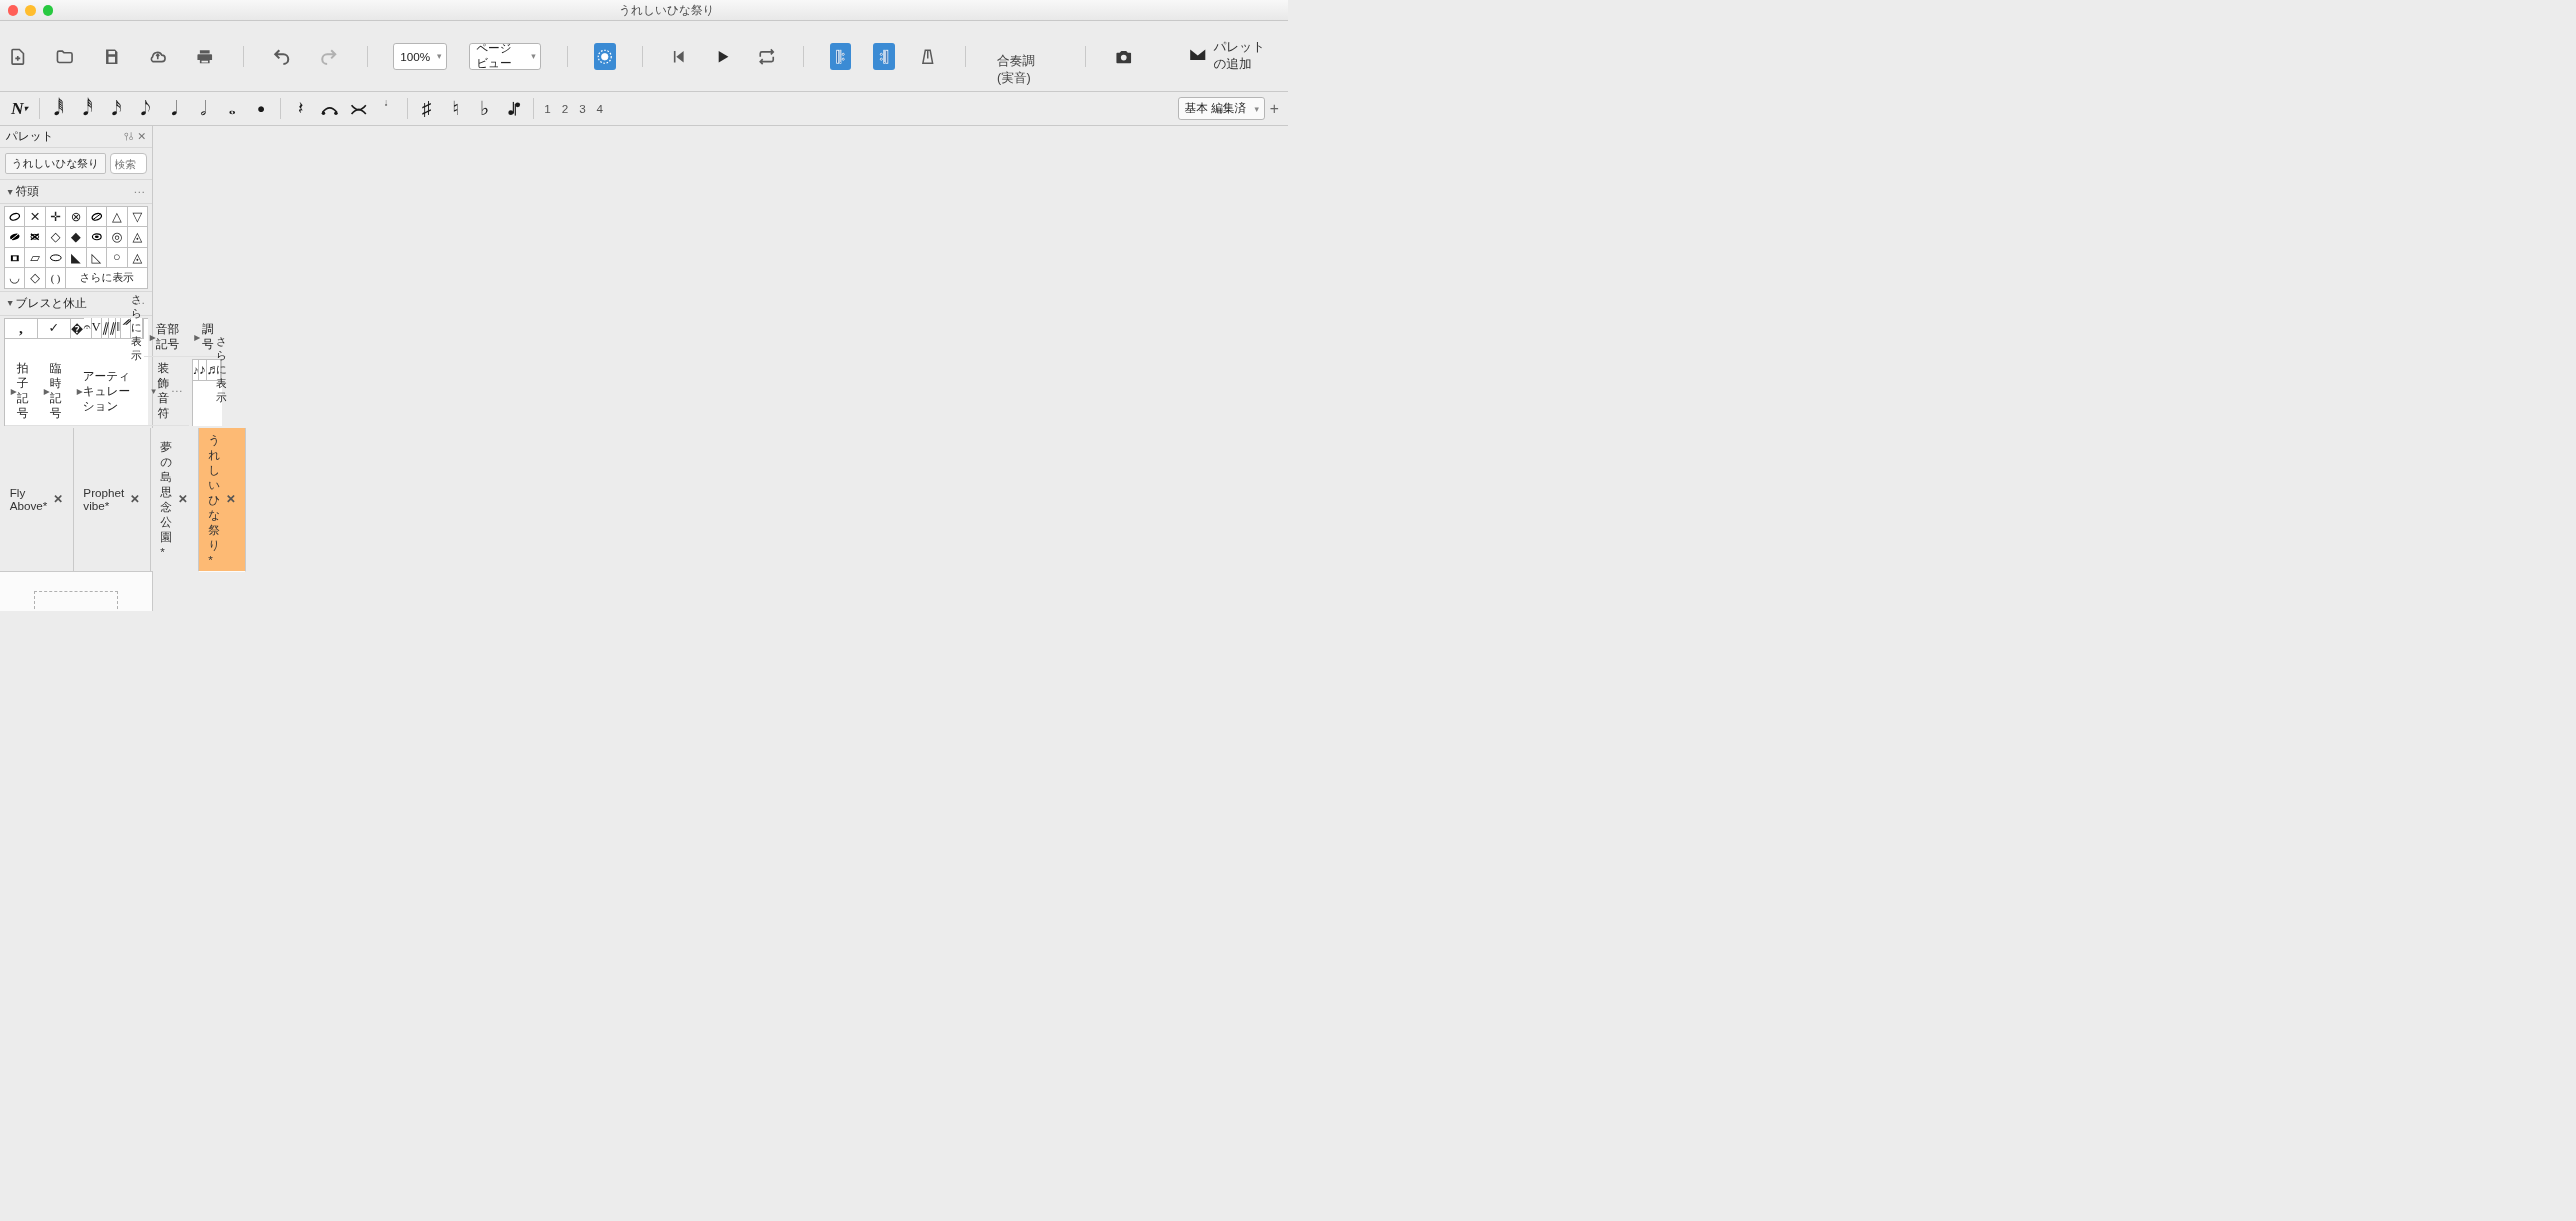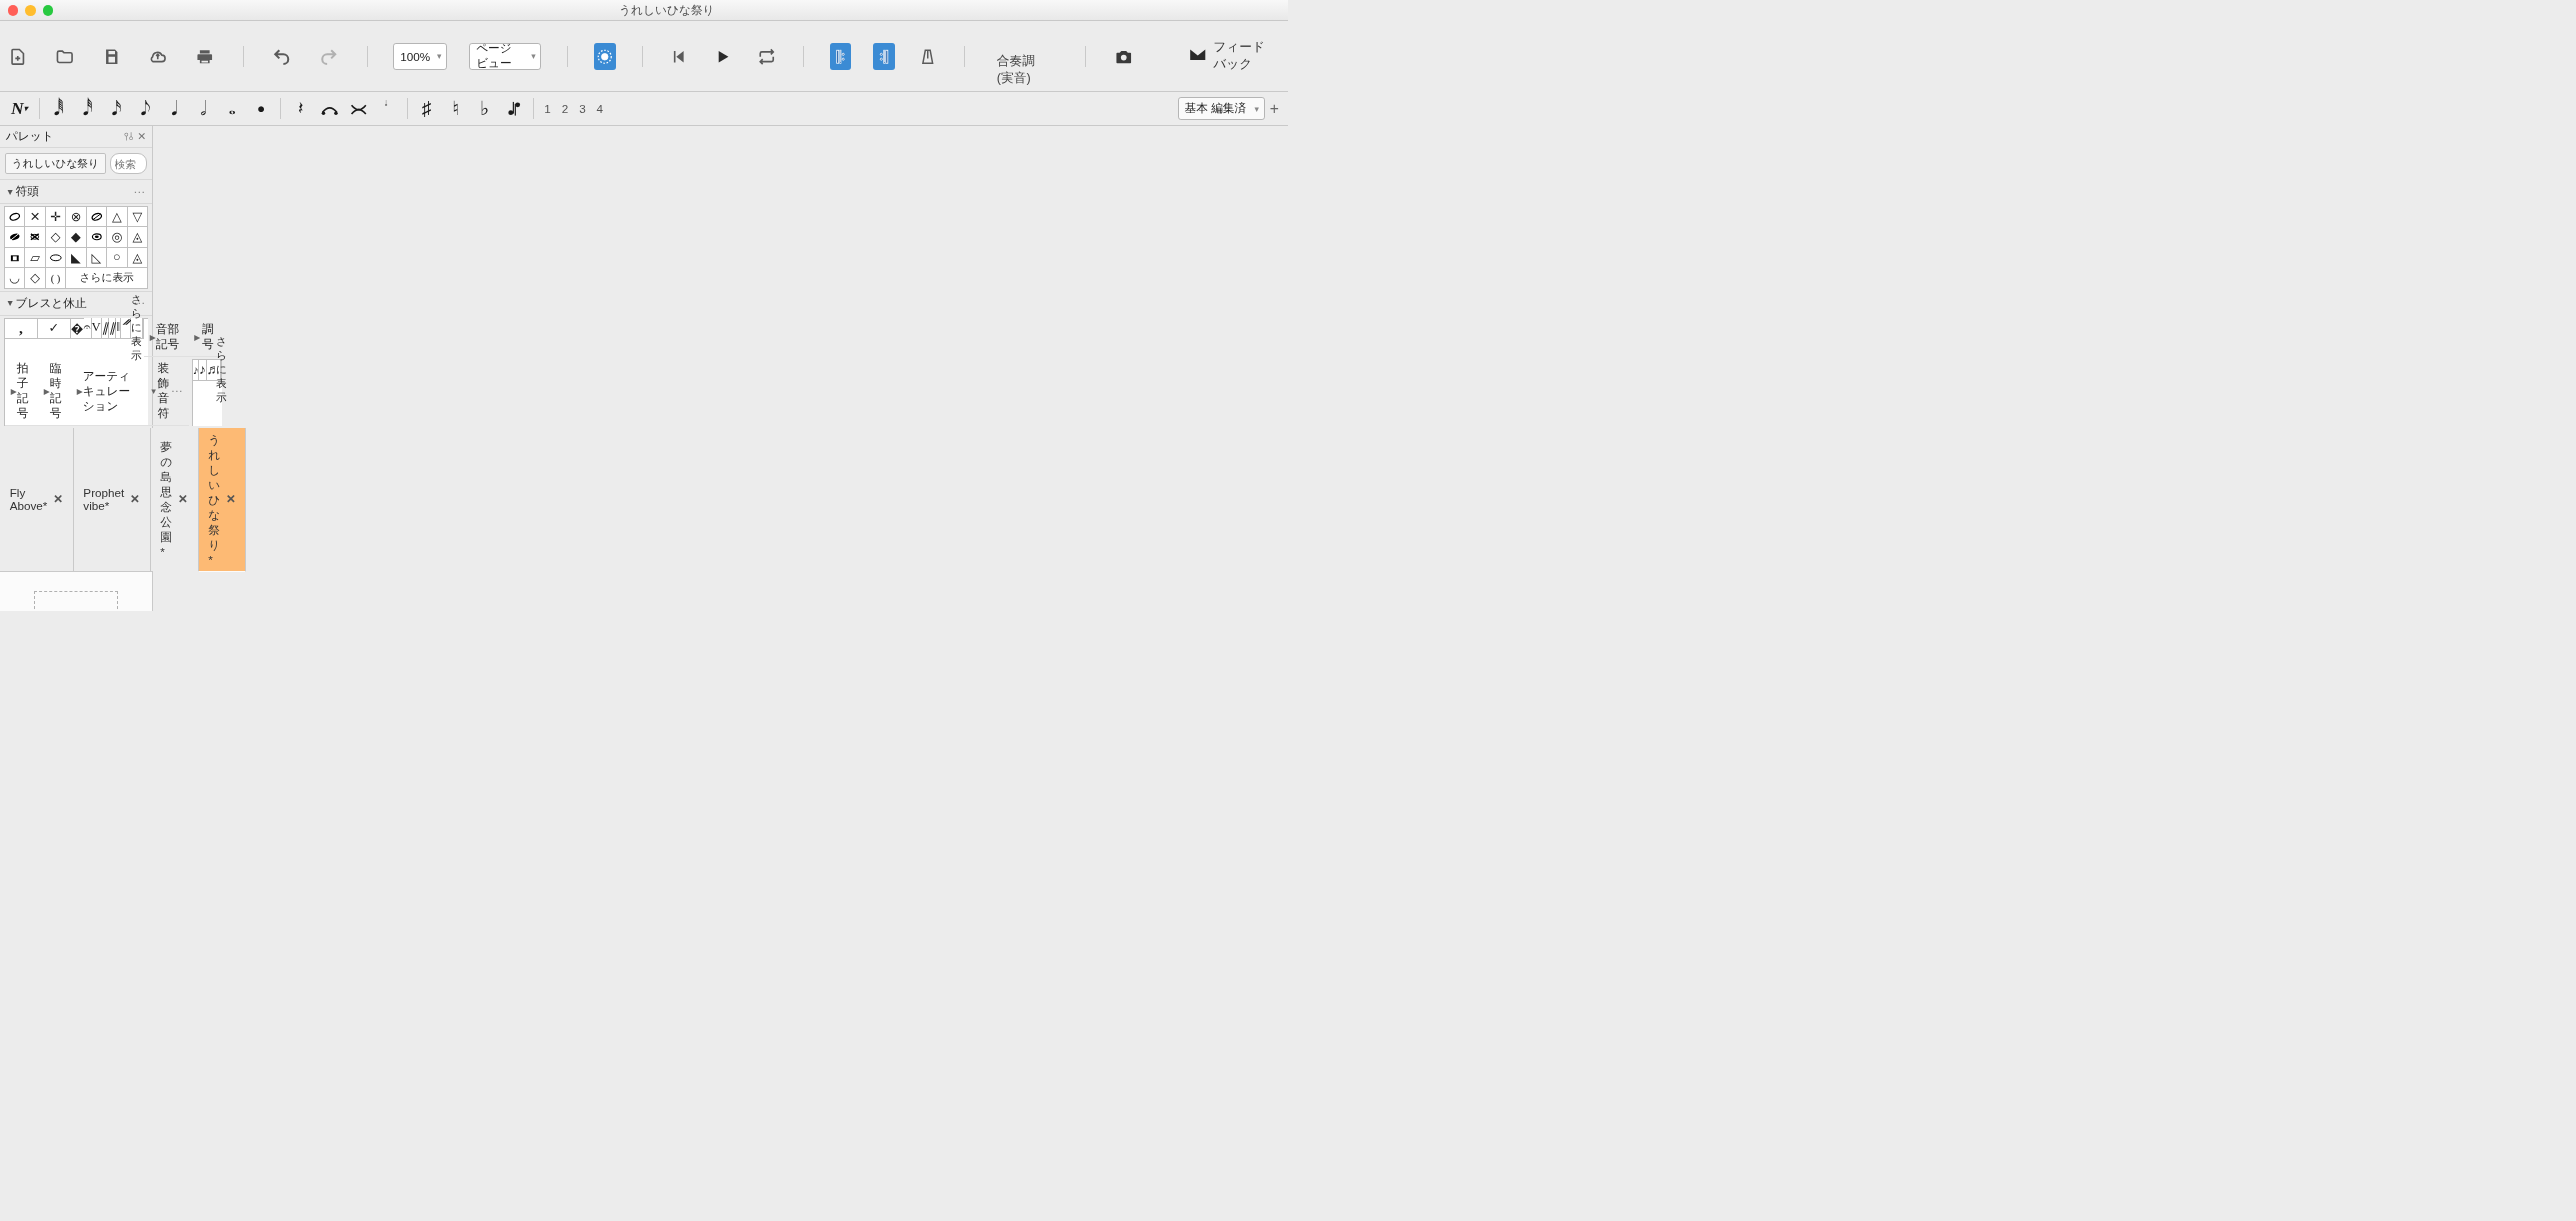--- a/index.html
+++ b/index.html
@@ -35,21 +35,21 @@
 
 
 .main { display: flex; height: calc(100% - 21.4px - 39px - 35px); }
 
 
 .sidebar { width: 153px; background: #ececec; border-right: 1px solid #c9c9c9; display: flex; flex-direction: column; }
 .pal-header { display: flex; align-items: center; padding: 2.9px 5.8px; font-size: 11.7px; border-bottom: 1px solid #d8d8d8; }
 .pal-header .icons { margin-left: auto; display:flex; gap:3.9px; color:#777; cursor:pointer; font-size:10.7px;}
 .pal-controls { display: flex; gap: 3.9px; padding: 4.9px; }
 .pal-btn { flex: 0 0 auto; padding: 2.9px 5.8px; font-size: 10.7px; border: 1px solid #c0c0c0; border-radius: 1.9px; background: #f6f6f6; cursor: pointer; }
-.pal-search { flex: 1; border: 1px solid #c0c0c0; border-radius: 9px; padding: 1.9px 3.9px; font-size: 10.7px; background:#fff; min-width: 29px; }
+.pal-search { flex: 1; border: 1px solid #c0c0c0; border-radius: 4px; padding: 1.9px 3.9px; font-size: 10.7px; background:#fff; min-width: 29px; }
 
 .pal-group-head { display: flex; align-items: center; padding: 3.9px 5.8px; font-size: 11.7px; background: #ececec; border-top: 1px solid #d8d8d8; border-bottom: 1px solid #d8d8d8; cursor: pointer; }
 .pal-group-head .chev { width: 9.7px; font-size: 8.8px; color:#555; }
 .pal-group-head .dots { margin-left: auto; color: #888; letter-spacing:1px; }
 .pal-grid { display: grid; grid-template-columns: repeat(7, 1fr); border-left: 1px solid #c0c0c0; border-top: 1px solid #c0c0c0; margin: 1.9px 3.9px; background:#fff; }
 .pal-grid.cols5 { grid-template-columns: repeat(5, 1fr); }
 .pal-cell { border-right: 1px solid #c0c0c0; border-bottom: 1px solid #c0c0c0; height: 20.5px; display: flex; align-items: center; justify-content: center; font-size: 12.7px; cursor: pointer; background:#fff; font-family: "Times New Roman", serif; }
 .pal-cell.more { grid-column: span 4; font-size: 10.7px; font-family: -apple-system, sans-serif; }
 .pal-cell.more2 { grid-column: span 2; font-size: 10.7px; font-family: -apple-system, sans-serif; }
 .pal-cell svg { width:13.6px; height:13.6px; }
@@ -190,21 +190,21 @@
       <svg viewBox="0 0 24 24" fill="#3a3a3a">
         <path d="M4 7h3l2-2h6l2 2h3a1 1 0 0 1 1 1v11a1 1 0 0 1-1 1H4a1 1 0 0 1-1-1V8a1 1 0 0 1 1-1z"></path>
         <circle cx="12" cy="13" r="3.5" fill="#ececec"></circle>
       </svg>
     </div>
   <div class="spacer"></div>
   <div class="feedback">
     <span><svg width="19.5" height="13.6" viewBox="0 0 24 18" fill="#2a2a2a">
           <path d="M2 2h20v14H2V2zm0 0 10 8 10-8"></path>
         </svg></span>
-    <span>フィードバック</span>
+    <span>パレットの追加</span>
   </div>
 </div>
 
 <div class="toolbar2">
   <div class="note-btn" style="font-family:serif;font-size:17.5px;font-weight:bold;font-style:italic">N<span style="font-size:7.8px">▾</span></div>
   <div class="tb-sep"></div>
   <div class="note-btn" style="font-size:19.5px">𝅘𝅥𝅱</div>
   <div class="note-btn" style="font-size:19.5px">𝅘𝅥𝅰</div>
   <div class="note-btn" style="font-size:19.5px">𝅘𝅥𝅯</div>
   <div class="note-btn" style="font-size:19.5px">𝅘𝅥𝅮</div>

